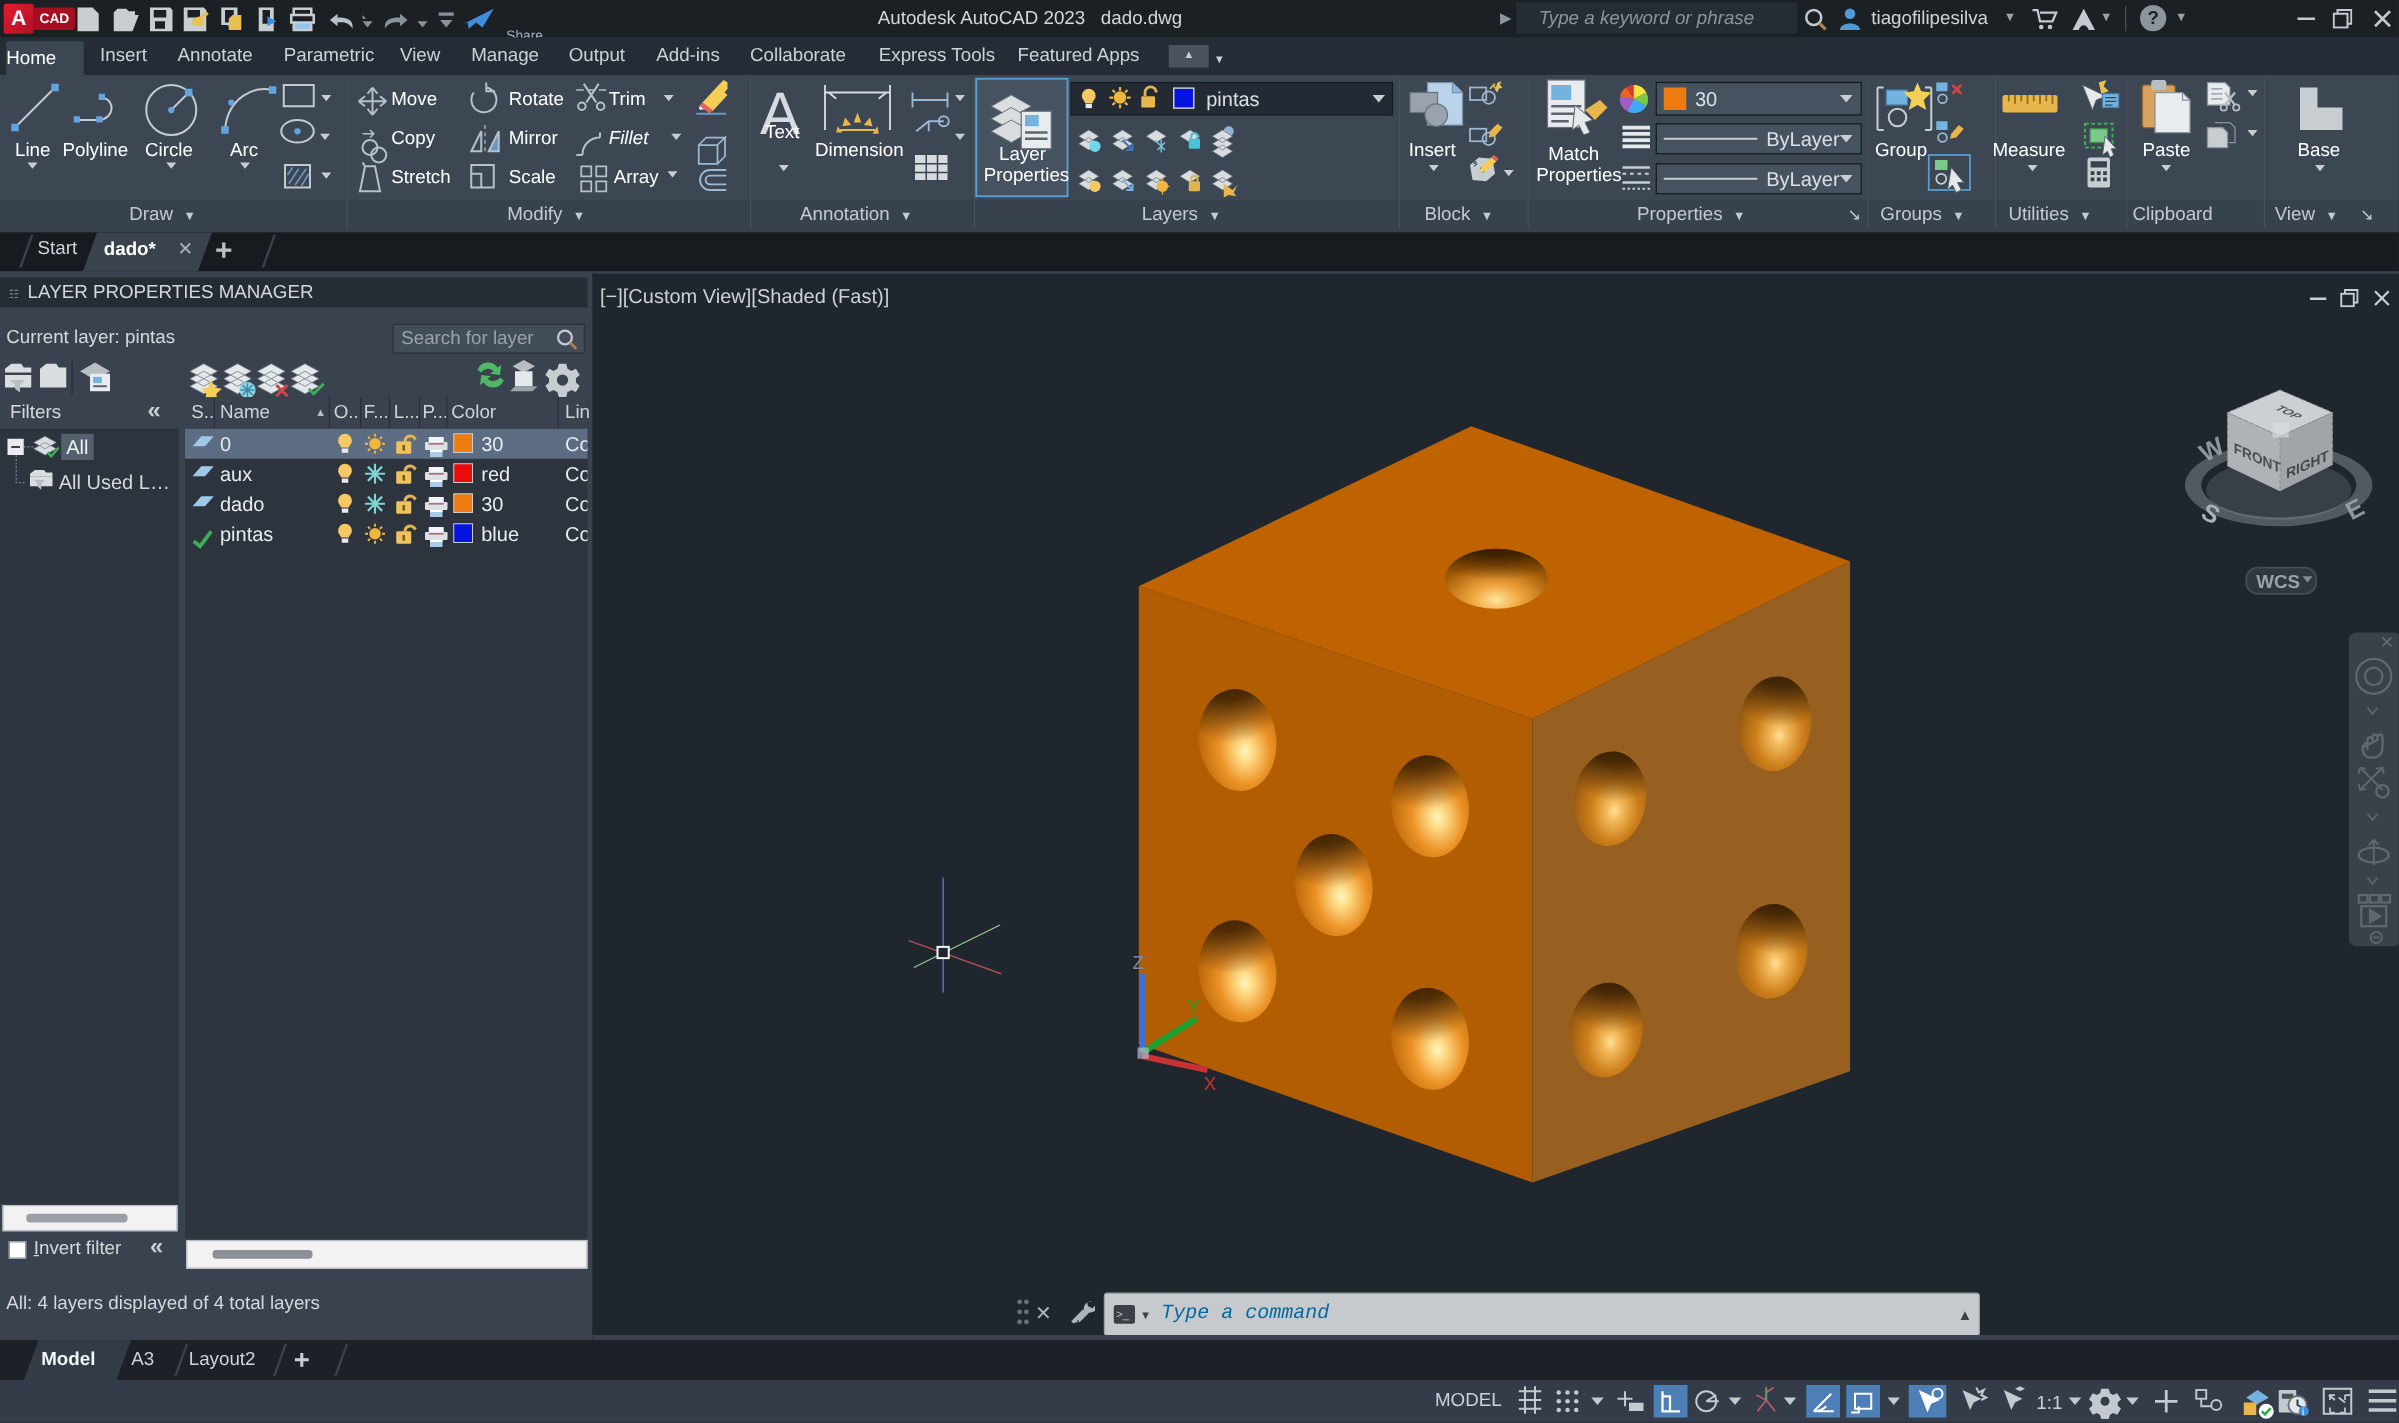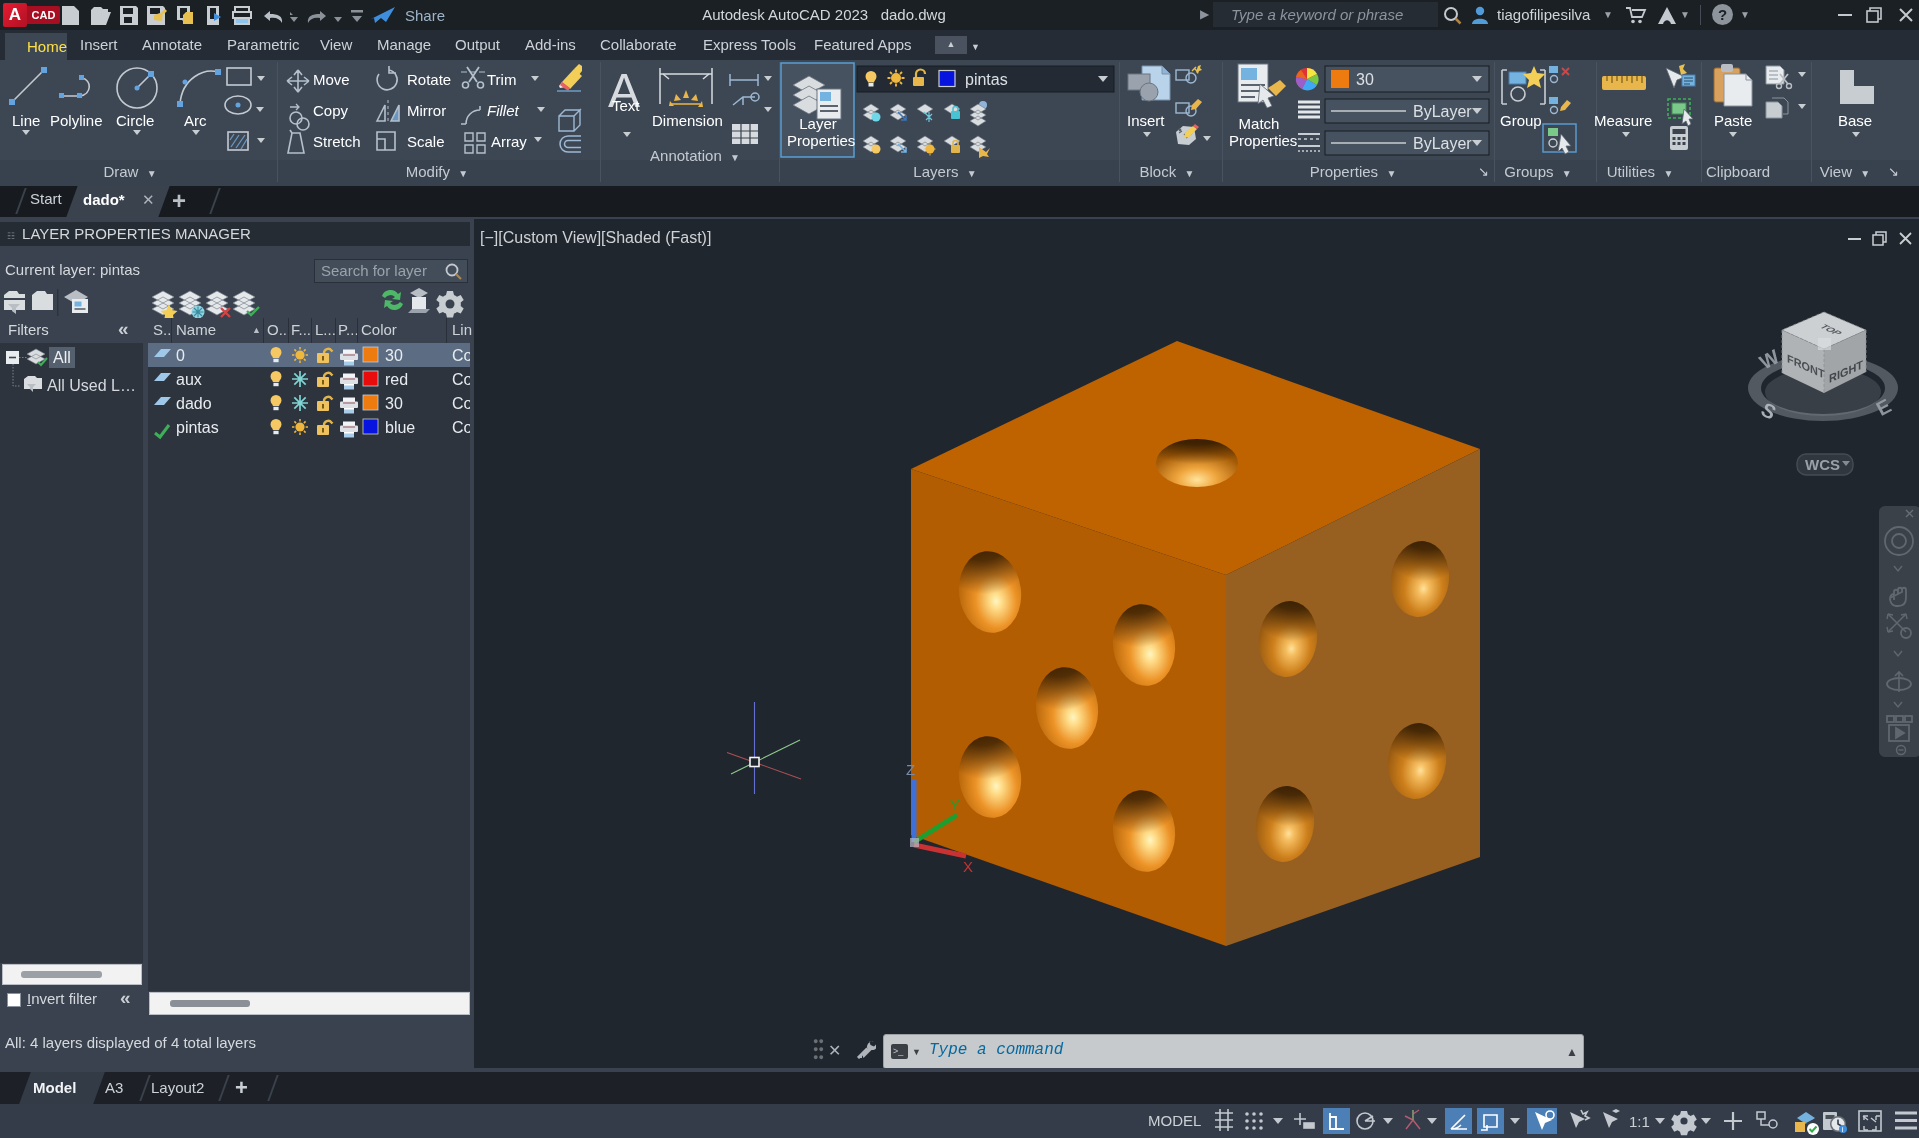--- a/index.html
+++ b/index.html
@@ -50,21 +50,21 @@
     <path d="M125 12 h10 v9 h-10 z M125 12 l3 -3 h7 v3" fill="#e8c050"></path>
     <path d="M156 10 l7 4 -7 4 z" fill="#3e8edd"></path>
 
     <path d="M212 8 l-6 5 6 5 v-3 c6 -1 10 1 12 5 c1 -7 -4 -9 -12 -9 z" fill="#b9bfc6"></path>
     <path d="M233 14 h8 l-4 5 z M233 9 v3 h3 z" fill="#8b9199" transform="translate(-1,0)"></path>
     <path d="M262 8 l6 5 -6 5 v-3 c-6 -1 -10 1 -12 5 c-1 -7 4 -9 12 -9 z" fill="#8b9199"></path>
     <path d="M276 14 h8 l-4 5 z" fill="#8b9199"></path>
     <path d="M293 7 h12 v2.5 h-12 z M294 13 h10 l-5 6 z" fill="#8b9199"></path>
     <path d="M313 16 l24 -12 -9 15 -5 -4 -6 5 -1 -5 z" fill="#3e8edd"></path>
   </svg>
-  <div class="abs" style="left:405px;top:1px;color:#9fb4c8;font-size:15px;line-height:30px;">Share</div>
+  <div class="abs" style="left:405px;top:14px;color:#9fb4c8;font-size:11px;line-height:30px;">Share</div>
   <div class="abs" style="left:445px;top:0;width:758px;text-align:center;color:#d3d7db;font-size:15px;line-height:29px;">Autodesk AutoCAD 2023 &nbsp;&nbsp;dado.dwg</div>
 
   <div class="abs" style="left:1200px;top:7px;color:#8d949c;font-size:12px;">▶</div>
   <div class="abs" style="left:1213px;top:2px;width:225px;height:25px;background:#262c34;color:#8d949c;font-size:15px;font-style:italic;line-height:25px;padding-left:18px;">Type a keyword or phrase</div>
   <svg class="abs" style="left:1442px;top:5px;" width="22" height="21" viewBox="0 0 22 21">
       <circle cx="9" cy="9" r="6" fill="none" stroke="#c3c9cf" stroke-width="2"></circle>
       <path d="M13.5 13.5 l5 5" stroke="#ad8445" stroke-width="2.5"></path>
     </svg>
   <svg class="abs" style="left:1470px;top:5px;" width="20" height="20" viewBox="0 0 20 20">
       <circle cx="10" cy="6" r="4.2" fill="#509bd8"></circle>
@@ -88,21 +88,21 @@
   <div class="abs" style="left:1838px;top:14px;width:14px;height:2px;background:#c3c9cf;"></div>
   <svg class="abs" style="left:1866px;top:7px;" width="16" height="16" viewBox="0 0 16 16">
       <rect x="1" y="4" width="11" height="11" fill="none" stroke="#c3c9cf" stroke-width="1.6"></rect>
       <path d="M4 4 v-3 h11 v11 h-3" fill="none" stroke="#c3c9cf" stroke-width="1.6"></path>
     </svg>
   <svg class="abs" style="left:1898px;top:7px;" width="16" height="16" viewBox="0 0 16 16">
       <path d="M2 2 L14 14 M14 2 L2 14" stroke="#c3c9cf" stroke-width="2"></path>
     </svg>
 </div>
 <div class="abs" id="tabrow">
-  <div class="abs" style="left:5px;top:3px;width:62px;height:27px;background:#3d4754;color:#fde047;font-size:15px;text-align:right;line-height:27px;">Home</div>
+  <div class="abs" style="left:5px;top:3px;width:62px;height:27px;background:#3d4754;color:#ffffff;font-size:15px;text-align:left;line-height:27px;">Home</div>
   <div class="abs tabtxt" style="left:80px;">Insert</div>
   <div class="abs tabtxt" style="left:142px;">Annotate</div>
   <div class="abs tabtxt" style="left:227px;">Parametric</div>
   <div class="abs tabtxt" style="left:320px;">View</div>
   <div class="abs tabtxt" style="left:377px;">Manage</div>
   <div class="abs tabtxt" style="left:455px;">Output</div>
   <div class="abs tabtxt" style="left:525px;">Add-ins</div>
   <div class="abs tabtxt" style="left:600px;">Collaborate</div>
   <div class="abs tabtxt" style="left:703px;">Express Tools</div>
   <div class="abs tabtxt" style="left:814px;">Featured Apps</div>
@@ -447,21 +447,21 @@
   <div class="abs lbl" style="left:787px;top:55px;width:62px;text-align:center;">Layer<br>Properties</div>
   <div class="abs lbl" style="left:1127px;top:52px;">Insert</div>
   <div class="abs lbl" style="left:1238px;top:55px;width:60px;text-align:center;margin-left:-9px;">Match<br>Properties</div>
   <div class="abs lbl" style="left:1500px;top:52px;">Group</div>
   <div class="abs lbl" style="left:1594px;top:52px;">Measure</div>
   <div class="abs lbl" style="left:1714px;top:52px;">Paste</div>
   <div class="abs lbl" style="left:1838px;top:52px;">Base</div>
 
   <div class="abs panlbl" style="left:80px;top:103px;width:100px;text-align:center;">Draw &nbsp;<span style="font-size:10px;">▼</span></div>
   <div class="abs panlbl" style="left:387px;top:103px;width:100px;text-align:center;">Modify &nbsp;<span style="font-size:10px;">▼</span></div>
-  <div class="abs panlbl" style="left:630px;top:87px;width:110px;text-align:right;">Annotation &nbsp;<span style="font-size:10px;">▼</span></div>
+  <div class="abs panlbl" style="left:630px;top:103px;width:110px;text-align:center;">Annotation &nbsp;<span style="font-size:10px;">▼</span></div>
   <div class="abs panlbl" style="left:895px;top:103px;width:100px;text-align:center;">Layers &nbsp;<span style="font-size:10px;">▼</span></div>
   <div class="abs panlbl" style="left:1117px;top:103px;width:100px;text-align:center;">Block &nbsp;<span style="font-size:10px;">▼</span></div>
   <div class="abs panlbl" style="left:1298px;top:103px;width:110px;text-align:center;">Properties &nbsp;<span style="font-size:10px;">▼</span></div>
   <div class="abs panlbl" style="left:1488px;top:103px;width:100px;text-align:center;">Groups &nbsp;<span style="font-size:10px;">▼</span></div>
   <div class="abs panlbl" style="left:1590px;top:103px;width:100px;text-align:center;">Utilities &nbsp;<span style="font-size:10px;">▼</span></div>
   <div class="abs panlbl" style="left:1706px;top:103px;width:100px;text-align:left;">Clipboard</div>
   <div class="abs panlbl" style="left:1800px;top:103px;width:90px;text-align:center;">View &nbsp;<span style="font-size:10px;">▼</span></div>
   <div class="abs" style="left:1478px;top:104px;color:#c4cad1;font-size:13px;">↘</div>
   <div class="abs" style="left:1888px;top:104px;color:#c4cad1;font-size:13px;">↘</div>
 </div>

